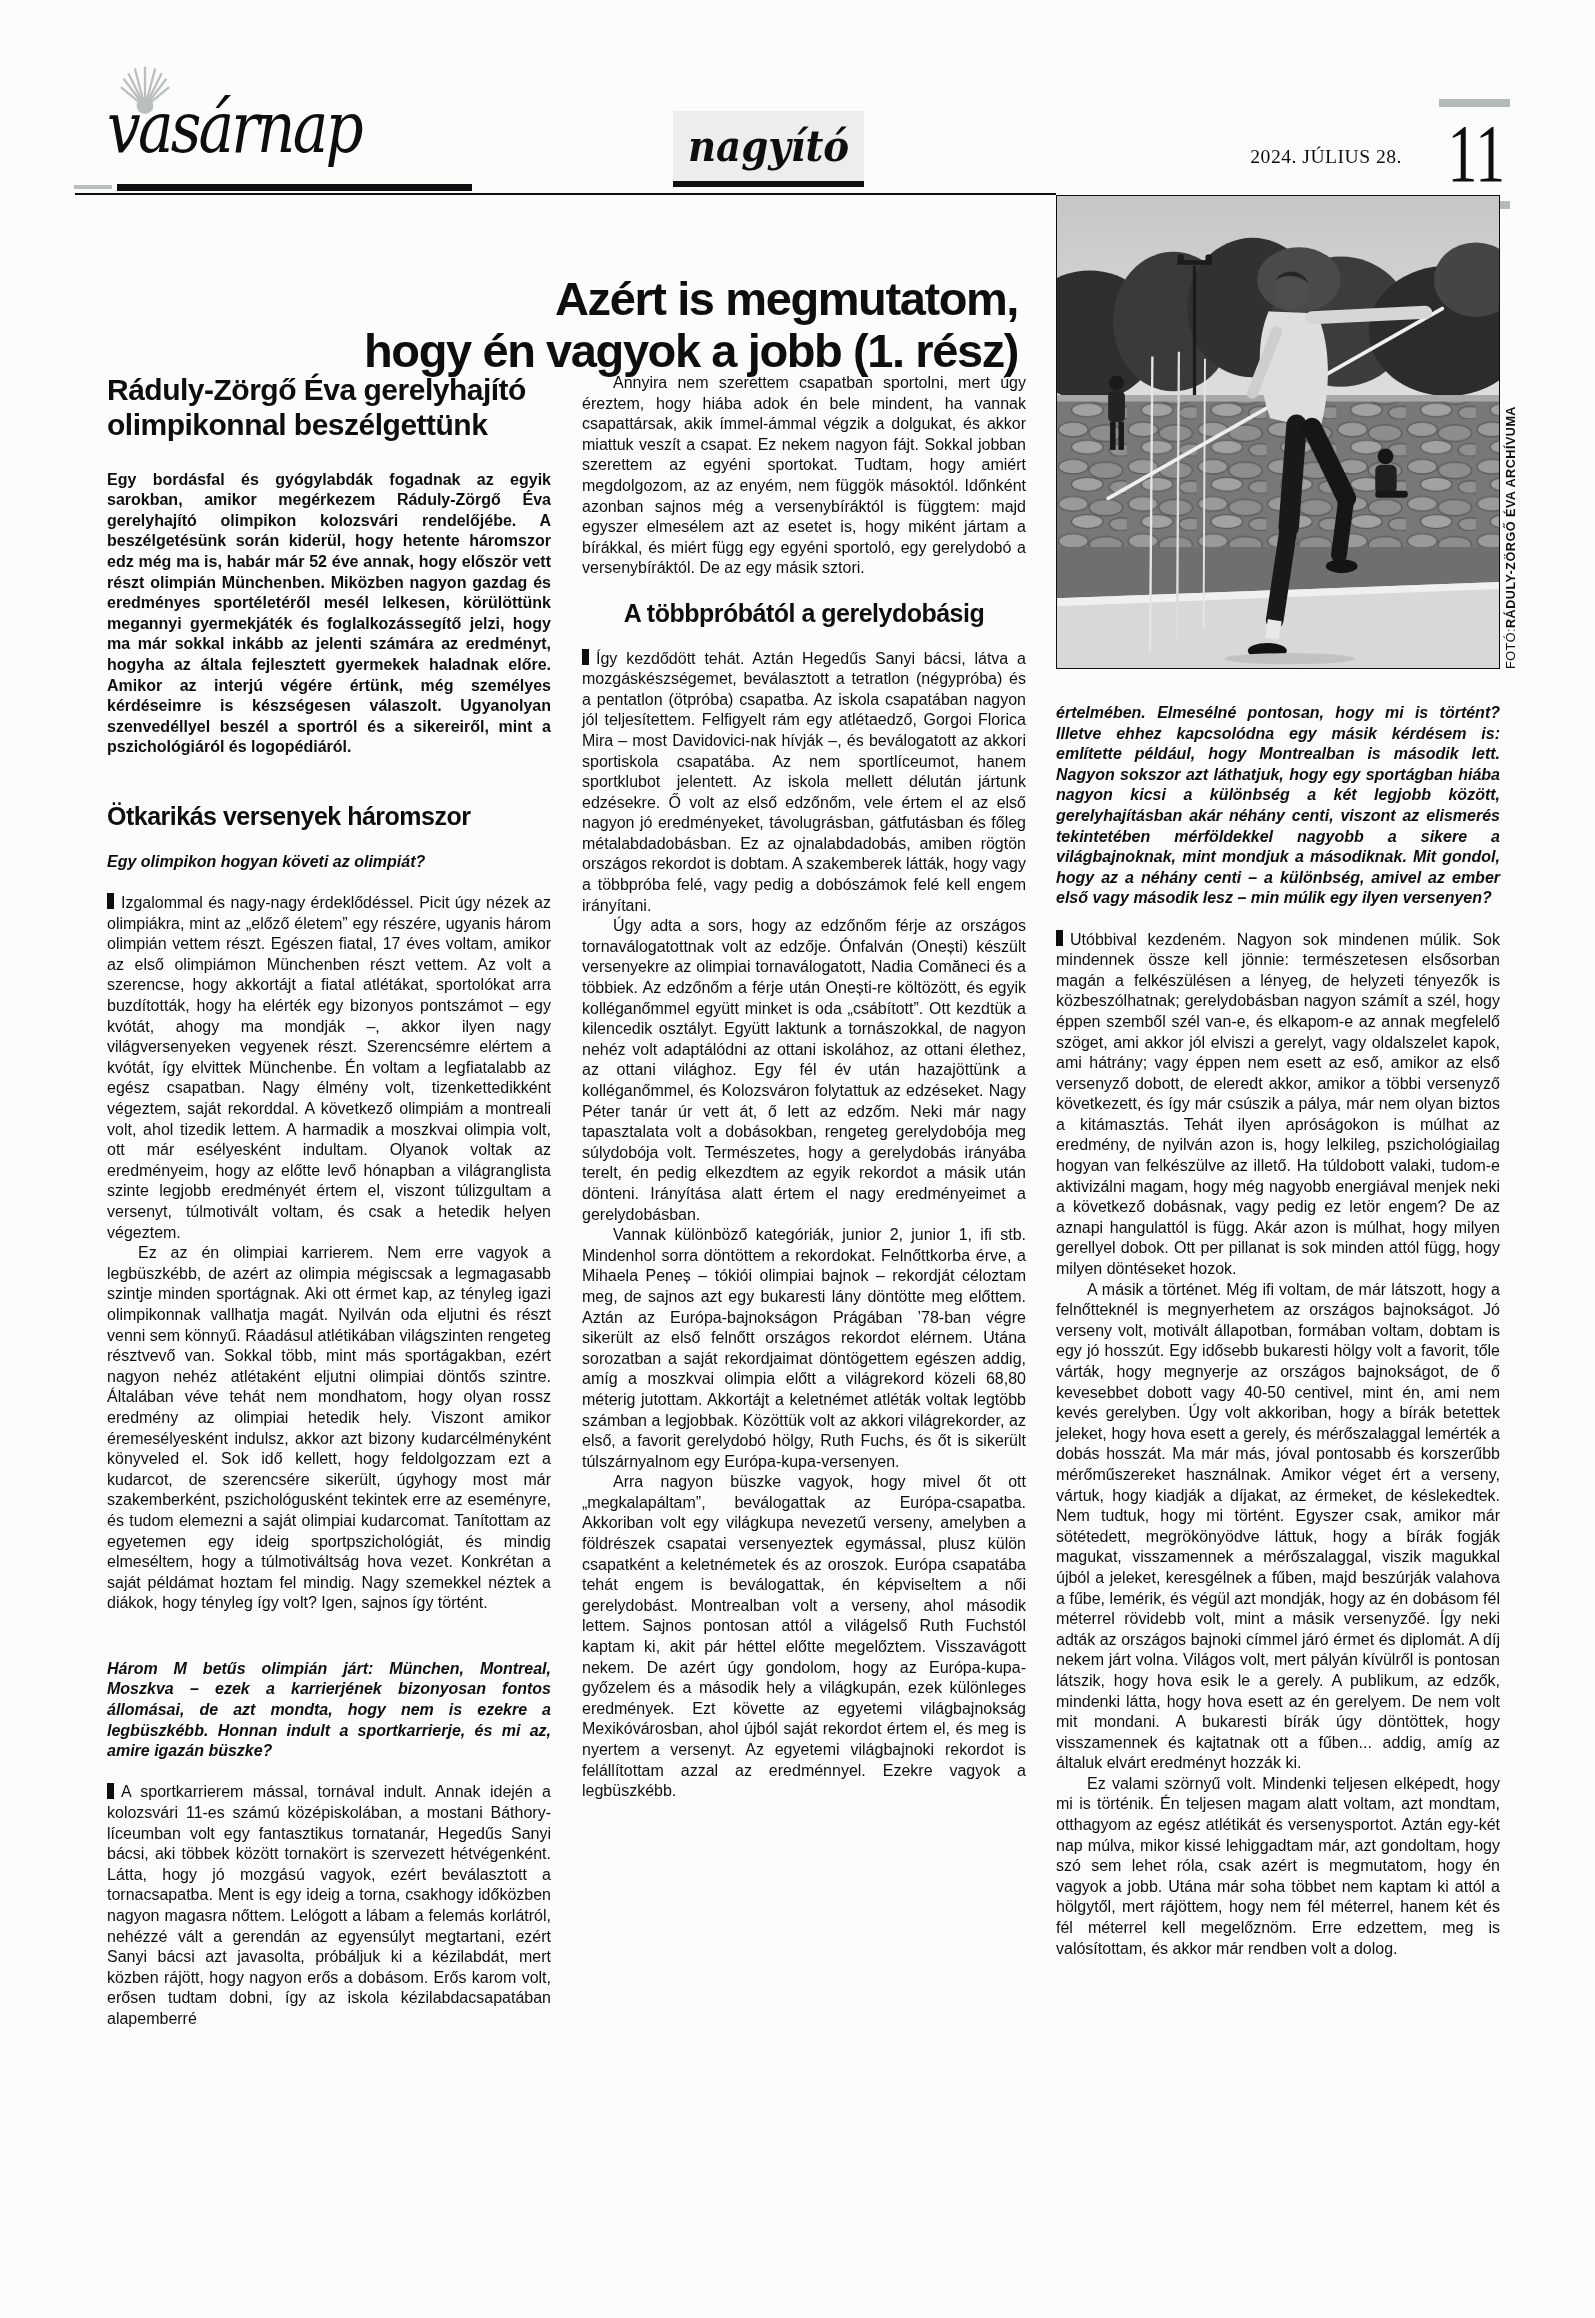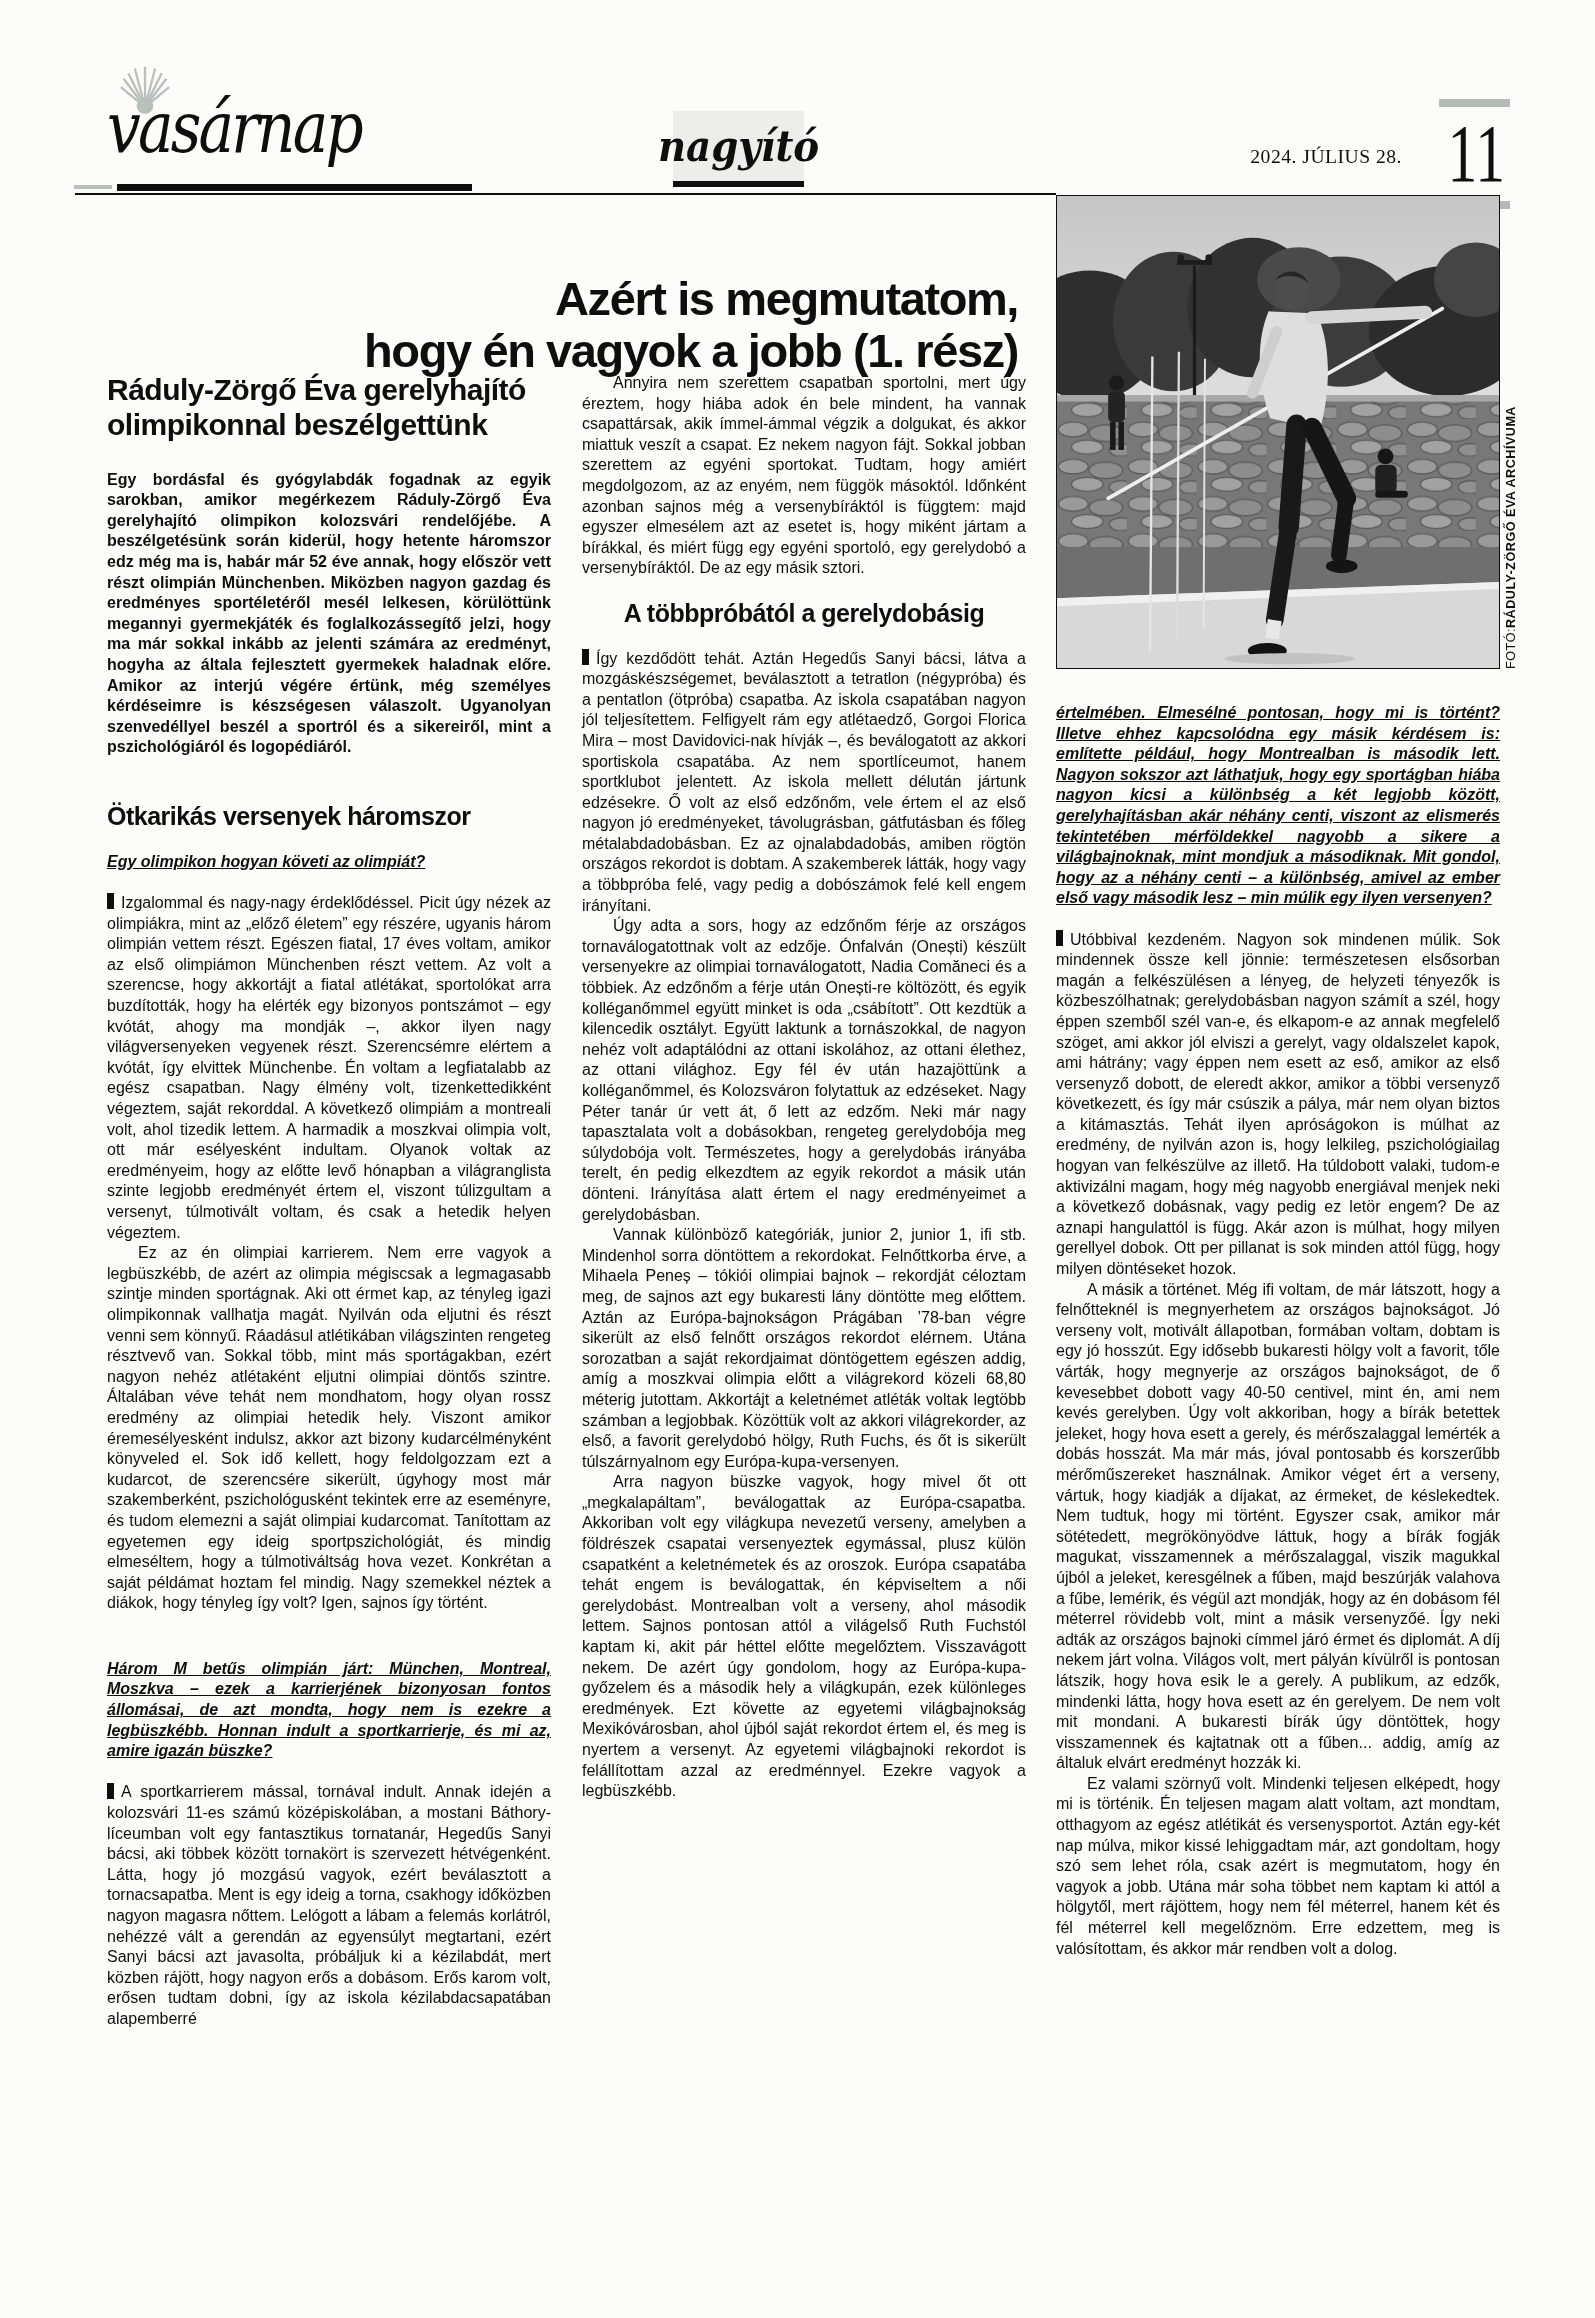--- a/index.html
+++ b/index.html
@@ -7,21 +7,21 @@
         font-family:"Liberation Sans",sans-serif;overflow:hidden;}
   
   .brand{position:absolute;left:107px;top:92px;width:421px;}
   .brand-text{font-family:"DejaVu Serif",serif;font-style:italic;font-size:71px;
               letter-spacing:-3.3px;transform:scaleX(.84);transform-origin:left bottom;
               display:inline-block;line-height:1;}
   .brand-bar{position:absolute;left:10.3px;top:92px;width:355px;height:7px;background:#0e0e0e;}
   .brand-dash{position:absolute;left:-33px;top:93px;width:38px;height:4.2px;background:#b9c0bc;}
   .sunburst{position:absolute;left:10.3px;top:-29px;}
   .masthead-rule{position:absolute;left:75px;top:193px;width:981px;height:2.3px;background:#0e0e0e;}
-  .kicker-box{position:absolute;left:673px;top:111px;width:131px;height:70px;background:#ededec;
+  .kicker-box{position:absolute;left:673px;top:111px;width:191px;height:70px;background:#ededec;
               display:flex;align-items:center;justify-content:center;}
   .kicker-box:after{content:"";position:absolute;left:0;bottom:-5.6px;width:100%;height:5.6px;background:#0e0e0e;}
   .kicker{font-family:"DejaVu Serif",serif;font-style:italic;font-weight:bold;font-size:43px;
           transform:scaleX(.9);line-height:1;}
   .issue-date{position:absolute;left:1196px;top:132px;width:206px;text-align:right;
               font-family:"Liberation Serif",serif;font-size:19.6px;letter-spacing:0.5px;margin-top:14px;}
   .page-no{position:absolute;left:1437px;top:112px;width:75px;text-align:center;
            font-family:"Liberation Serif",serif;font-size:83px;line-height:1;
            transform:scaleX(.72);transform-origin:center;}
   .page-no-bar{position:absolute;left:1439px;width:71px;height:8.4px;background:#b4bbb7;}
@@ -32,21 +32,21 @@
             white-space:pre-line;text-align:right;}
   .col{position:absolute;width:444px;text-align:justify;}
   .c1{left:107px;top:373px;}
   .c2{left:582px;top:373px;}
   .c3{left:1056px;top:703px;}
   .subhead{font-weight:bold;font-size:30px;line-height:1.16;letter-spacing:-0.5px;
            white-space:pre-line;text-align:left;margin:0 0 27px 0;}
   .lead{font-weight:bold;font-size:16px;line-height:20.6px;margin:0 0 45px 0;}
   .sect{font-weight:bold;font-size:25px;letter-spacing:-0.5px;text-align:left;
         margin:0 0 21.5px 0;line-height:1.1;}
-  .question{font-weight:bold;font-style:italic;font-size:16px;line-height:20.6px;margin:0 0 20.6px 0;text-decoration:underline;}
+  .question{font-weight:bold;font-style:italic;font-size:16px;line-height:20.6px;margin:0 0 20.6px 0;}
   .qtop{margin-top:45px;}
   p.body{font-size:16px;line-height:20.6px;margin:0;}
   p.ind{text-indent:31px;}
   p.blockend{margin-bottom:20.6px;}
   .ans-marker{display:inline-block;width:7px;height:16px;background:#0e0e0e;
               margin-right:7px;vertical-align:-1.4px;}
   
   .photo{position:absolute;left:1056px;top:195px;width:444px;height:474px;
          border:1.9px solid #0e0e0e;box-sizing:border-box;background:#cfcfcf;}
   .photo svg{display:block;width:100%;height:100%;}

